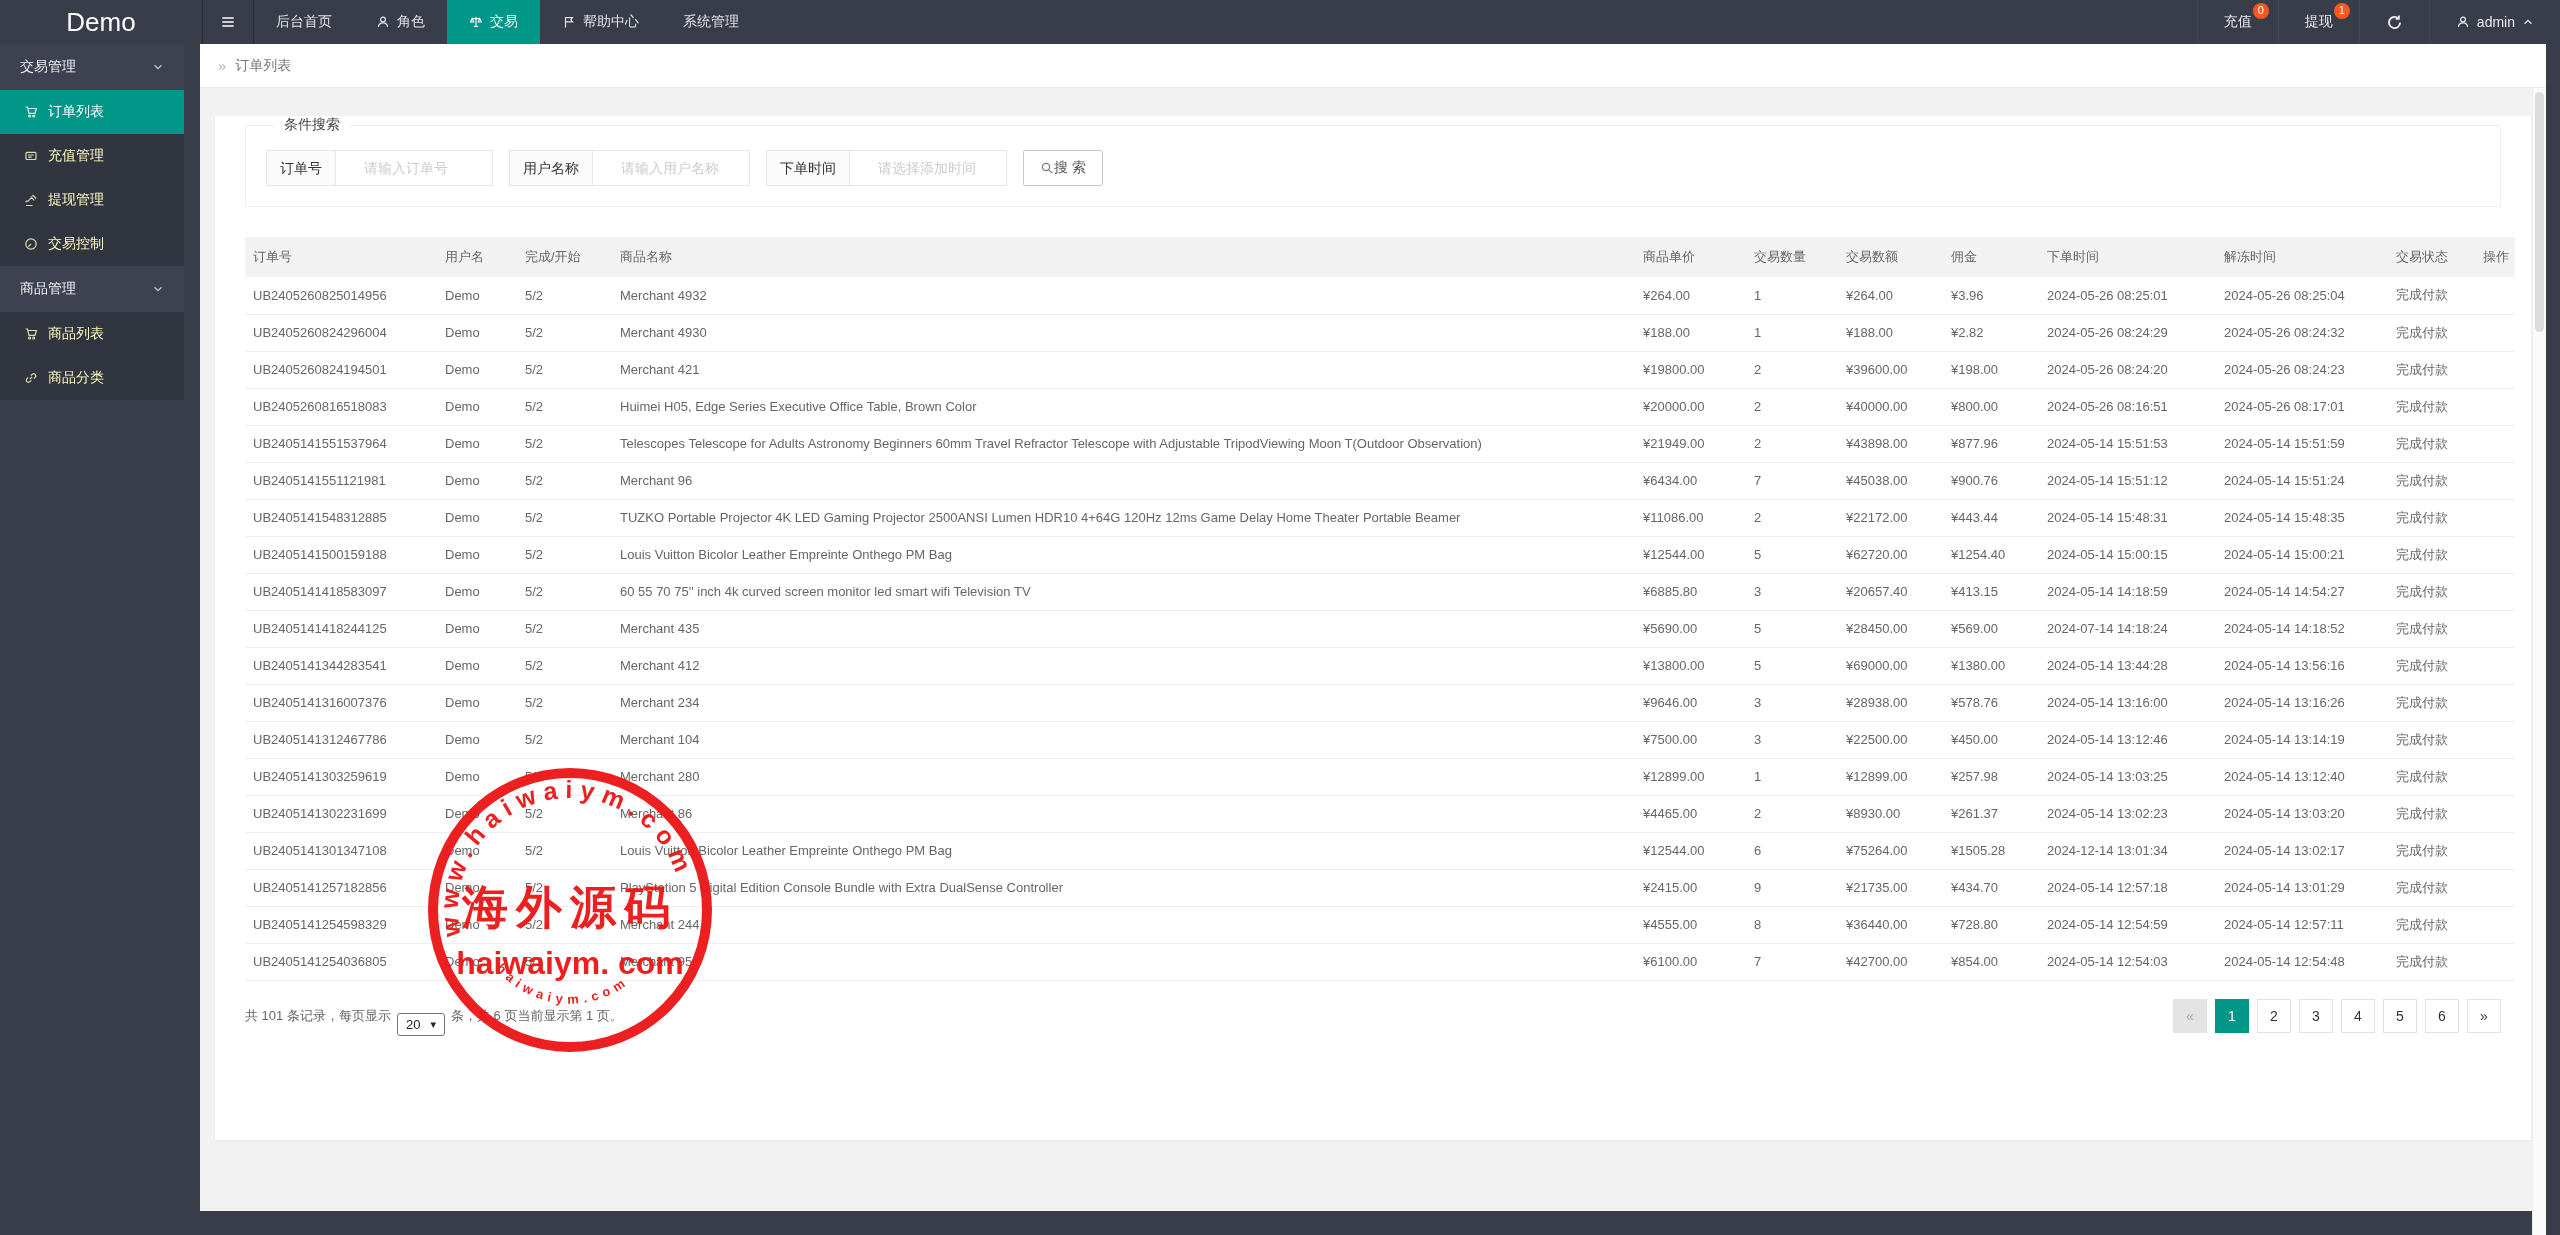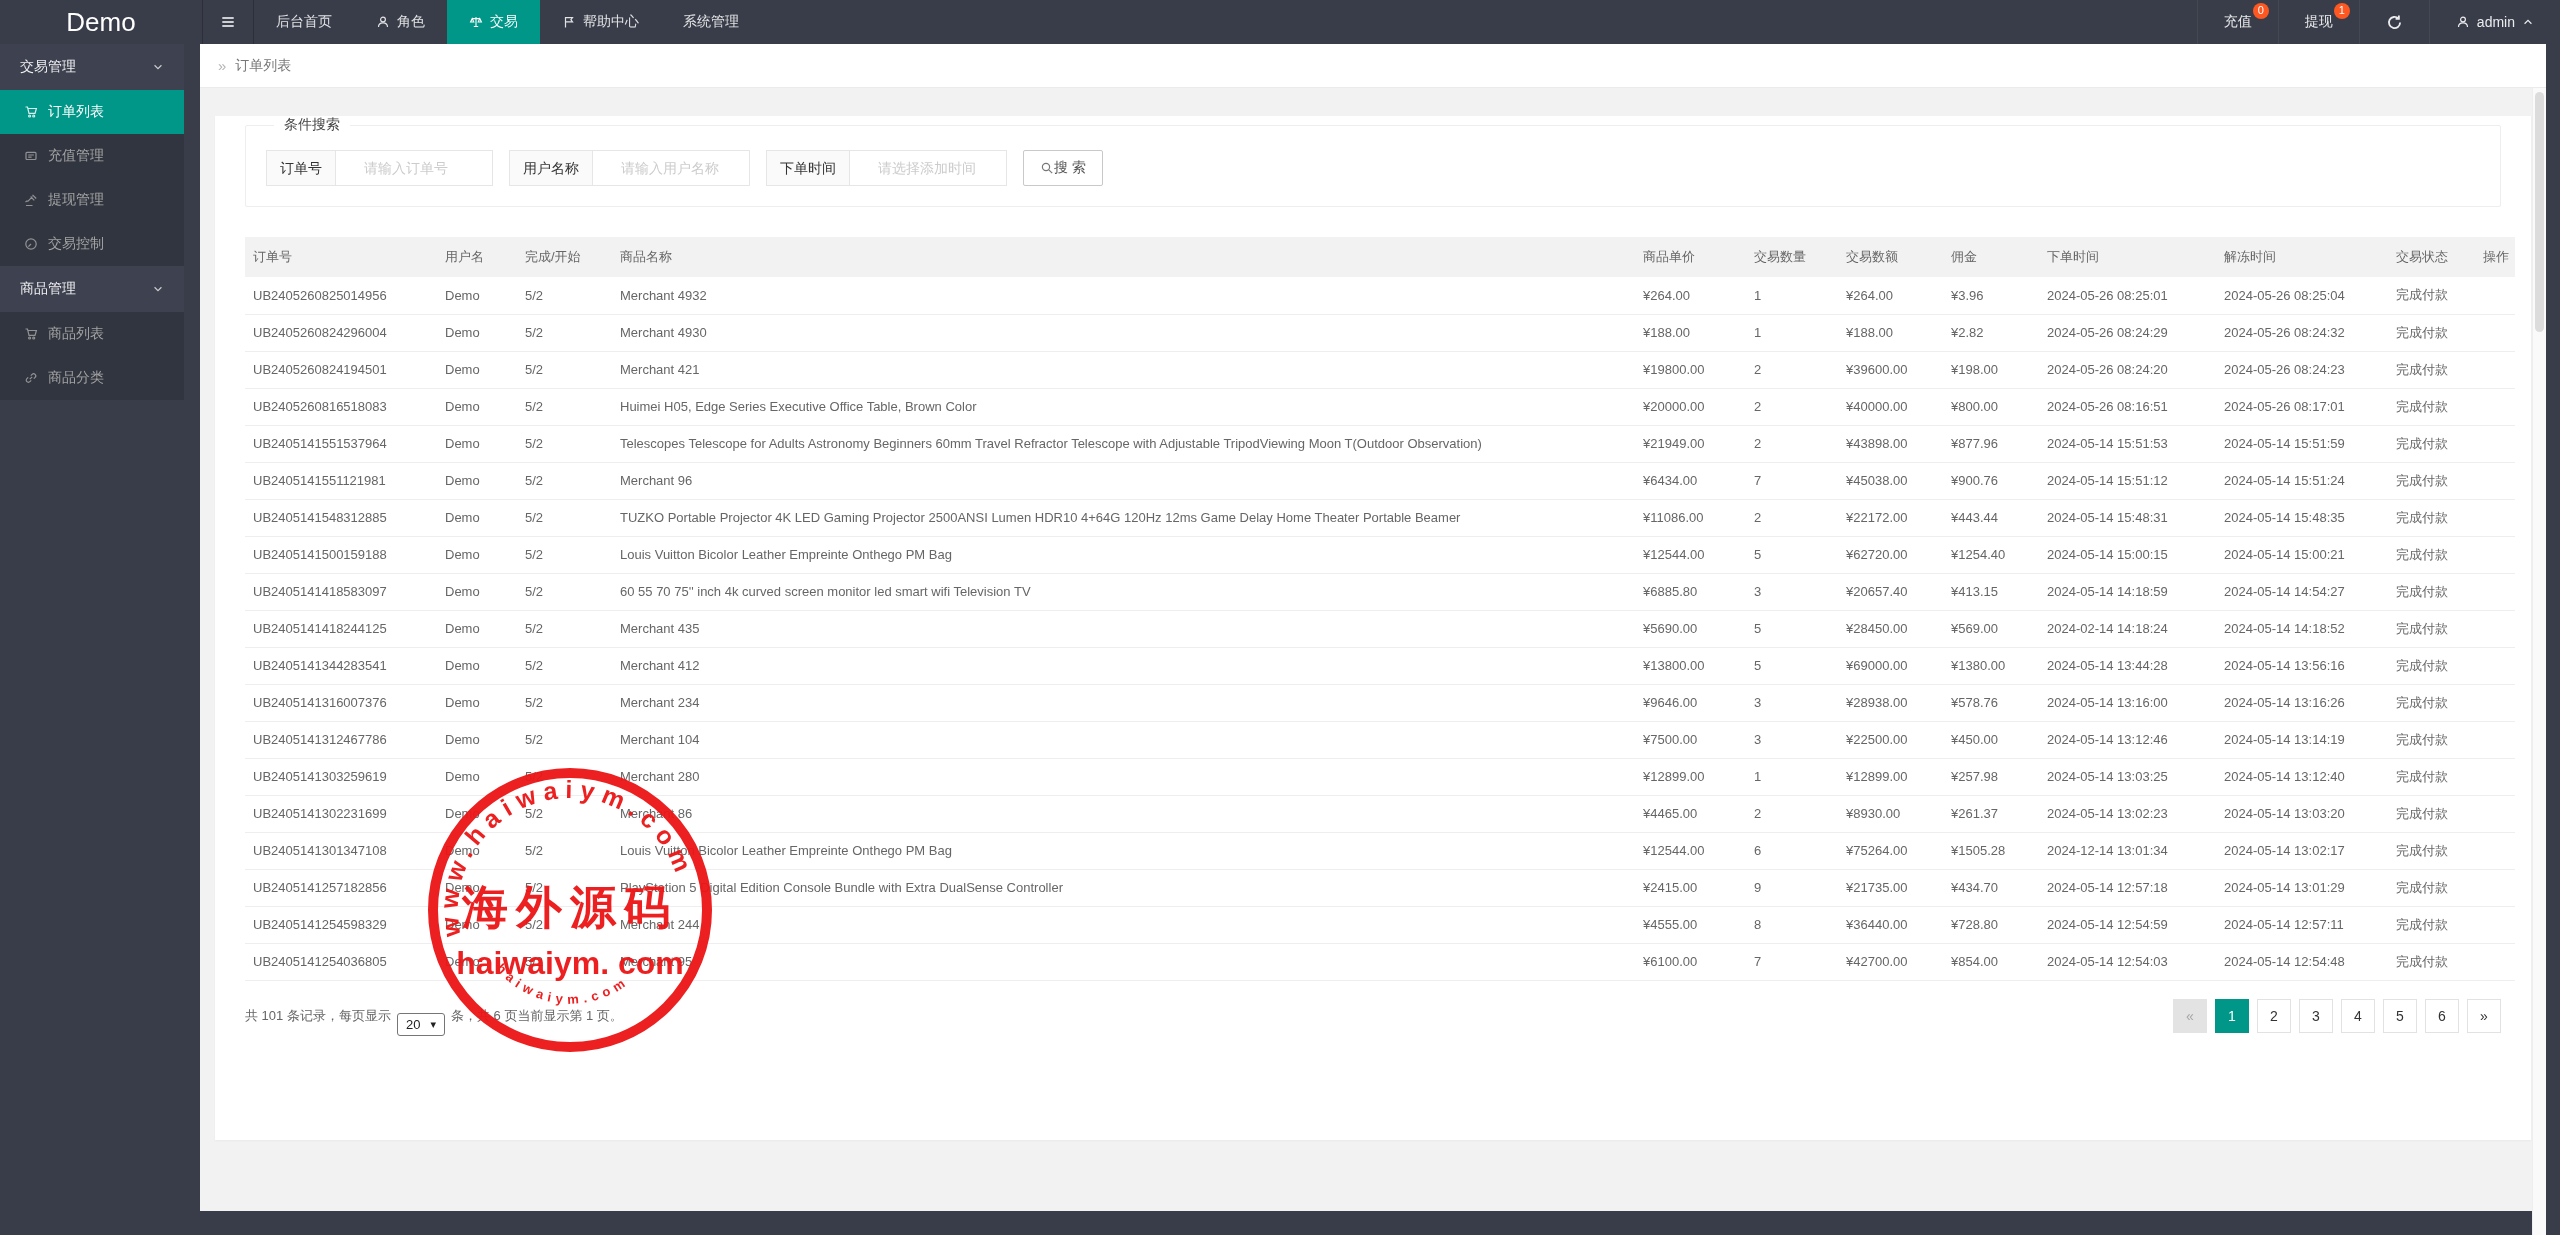--- a/index.html
+++ b/index.html
@@ -14,21 +14,21 @@
   .nav { display:flex; align-items:stretch; }
   .nav-item { display:flex; align-items:center; gap:7px; padding:0 22px; font-size:14px; color:rgba(255,255,255,.85); cursor:pointer; }
   .nav-item.active { background:#009688; color:#fff; }
   .top-actions { margin-left:auto; display:flex; align-items:stretch; }
   .action { position:relative; display:flex; align-items:center; gap:7px; padding:0 26px; font-size:14px; color:rgba(255,255,255,.9); border-left:1px solid rgba(255,255,255,.06); cursor:pointer; }
   .badge { position:absolute; top:3px; right:9px; background:#FF5722; color:#fff; font-size:11px; line-height:15px; min-width:16px; height:16px; text-align:center; border-radius:9px; padding:0 4px; }
 
   
   .sidebar { position:absolute; left:0; top:44px; width:184px; height:1191px; background:#393D49; }
   .side-title { height:46px; display:flex; align-items:center; justify-content:space-between; padding:0 20px; font-size:14px; color:#f0f0f0; background:#3d4150; cursor:pointer; }
-  .side-item { height:44px; display:flex; align-items:center; gap:10px; padding-left:24px; font-size:14px; color:#a3a3a3; background:#31353f; cursor:pointer; }
+  .side-item { height:44px; display:flex; align-items:center; gap:10px; padding-left:24px; font-size:14px; color:#fef9c3; background:#31353f; cursor:pointer; }
   .side-item.active { background:#009688; color:#fff; }
   .side-item .icon { opacity:.85; }
 
   
   .main { position:absolute; left:200px; top:44px; width:2346px; height:1167px; background:#f2f2f2; }
   .crumb-bar { height:44px; background:#fff; border-bottom:1px solid #ebebeb; display:flex; align-items:center; gap:9px; padding-left:18px; font-size:14px; color:#777; }
   .crumb-arrow { color:#b5b5b5; font-size:15px; }
   .panel { margin:13px 15px 0; height:1024px; background:#fff; box-shadow:0 1px 2px rgba(0,0,0,.04); }
 
   
@@ -408,21 +408,21 @@
           </tr>
           <tr>
             <td>UB2405141418244125</td>
             <td>Demo</td>
             <td>5/2</td>
             <td>Merchant 435</td>
             <td>¥5690.00</td>
             <td>5</td>
             <td>¥28450.00</td>
             <td>¥569.00</td>
-            <td>2024-02-14 14:18:24</td>
+            <td>2024-07-14 14:18:24</td>
             <td>2024-05-14 14:18:52</td>
             <td>完成付款</td>
             <td></td>
           </tr>
           <tr>
             <td>UB2405141344283541</td>
             <td>Demo</td>
             <td>5/2</td>
             <td>Merchant 412</td>
             <td>¥13800.00</td>

